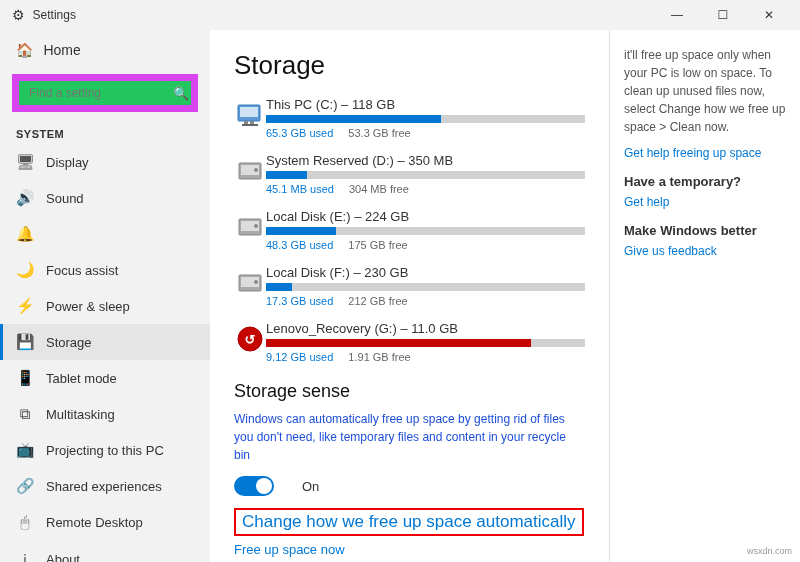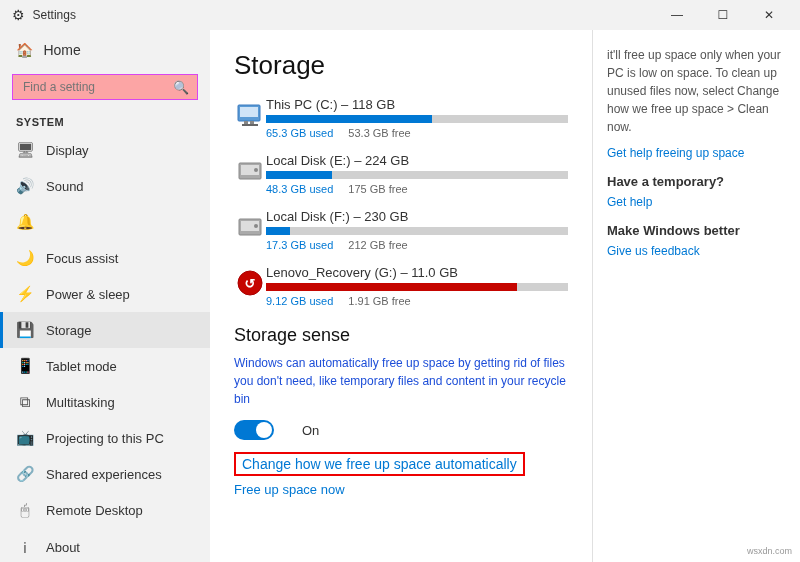--- a/index.html
+++ b/index.html
@@ -82,22 +82,22 @@
 
     .sidebar-search {
       margin: 4px 12px 8px 12px;
       position: relative;
       display: flex;
       align-items: center;
     }
     .sidebar-search input {
       width: 100%;
       padding: 5px 28px 5px 10px;
-      border: 1px solid #d946ef;
-      background: #fca5a5;
+      border: 7px solid #d946ef;
+      background: #22c55e;
       font-size: 12px;
       color: #333;
       outline: none;
     }
     .sidebar-search .search-icon {
       position: absolute;
       right: 8px;
       color: #666;
       font-size: 13px;
     }
@@ -239,40 +239,40 @@
     }
     .toggle-label {
       font-size: 13px;
       color: #333;
     }
 
     
     .link-bordered {
       display: inline-block;
       color: #0078d4;
-      font-size: 14px;
+      font-size: 17px;
       text-decoration: none;
       cursor: pointer;
       border: 2px solid #e00;
       padding: 2px 6px;
       margin-bottom: 6px;
       text-align: center;
     }
     .link-plain {
       display: inline-block;
       color: #0078d4;
       font-size: 13px;
       text-decoration: none;
       cursor: pointer;
       margin-bottom: 14px;
     }
 
     
     .right-panel {
-      width: 208px;
+      width: 191px;
       background: white;
       border-left: 1px solid #e0e0e0;
       padding: 16px 14px;
       flex-shrink: 0;
       font-size: 12px;
       color: #333;
       overflow-y: auto;
     }
     .right-panel p {
       margin-bottom: 10px;
@@ -407,50 +407,69 @@
           <div class="progress-bar-container">
             <div class="progress-bar-fill" style="width:55%"></div>
           </div>
           <div class="drive-stats">
             <span>65.3 GB used</span>
             <span class="free">53.3 GB free</span>
           </div>
         </div>
       </div>
 
-
       <div class="drive-item">
         <div class="drive-icon">
           <svg viewBox="0 0 28 28" xmlns="http://www.w3.org/2000/svg">
             <rect x="3" y="6" width="22" height="16" rx="1" fill="#aaa" stroke="#888" stroke-width="1"></rect>
             <rect x="5" y="8" width="18" height="10" fill="#ddd"></rect>
             <circle cx="20" cy="13" r="2" fill="#888"></circle>
           </svg>
         </div>
         <div class="drive-details">
-          <div class="drive-name">Local Disk (E:) – 224 GB</div>
+          <div class="drive-name">System Reserved (D:) – 350 MB</div>
           <div class="progress-bar-container">
-            <div class="progress-bar-fill" style="width:22%"></div>
+            <div class="progress-bar-fill" style="width:13%"></div>
           </div>
           <div class="drive-stats">
-            <span>48.3 GB used</span>
-            <span class="free">175 GB free</span>
+            <span>45.1 MB used</span>
+            <span class="free">304 MB free</span>
           </div>
         </div>
       </div>
 
       <div class="drive-item">
         <div class="drive-icon">
           <svg viewBox="0 0 28 28" xmlns="http://www.w3.org/2000/svg">
             <rect x="3" y="6" width="22" height="16" rx="1" fill="#aaa" stroke="#888" stroke-width="1"></rect>
             <rect x="5" y="8" width="18" height="10" fill="#ddd"></rect>
             <circle cx="20" cy="13" r="2" fill="#888"></circle>
           </svg>
         </div>
         <div class="drive-details">
+          <div class="drive-name">Local Disk (E:) – 224 GB</div>
+          <div class="progress-bar-container">
+            <div class="progress-bar-fill" style="width:22%"></div>
+          </div>
+          <div class="drive-stats">
+            <span>48.3 GB used</span>
+            <span class="free">175 GB free</span>
+          </div>
+        </div>
+      </div>
+
+      <div class="drive-item">
+        <div class="drive-icon">
+          <svg viewBox="0 0 28 28" xmlns="http://www.w3.org/2000/svg">
+            <rect x="3" y="6" width="22" height="16" rx="1" fill="#aaa" stroke="#888" stroke-width="1"></rect>
+            <rect x="5" y="8" width="18" height="10" fill="#ddd"></rect>
+            <circle cx="20" cy="13" r="2" fill="#888"></circle>
+          </svg>
+        </div>
+        <div class="drive-details">
           <div class="drive-name">Local Disk (F:) – 230 GB</div>
           <div class="progress-bar-container">
             <div class="progress-bar-fill" style="width:8%"></div>
           </div>
           <div class="drive-stats">
             <span>17.3 GB used</span>
             <span class="free">212 GB free</span>
           </div>
         </div>
       </div>

